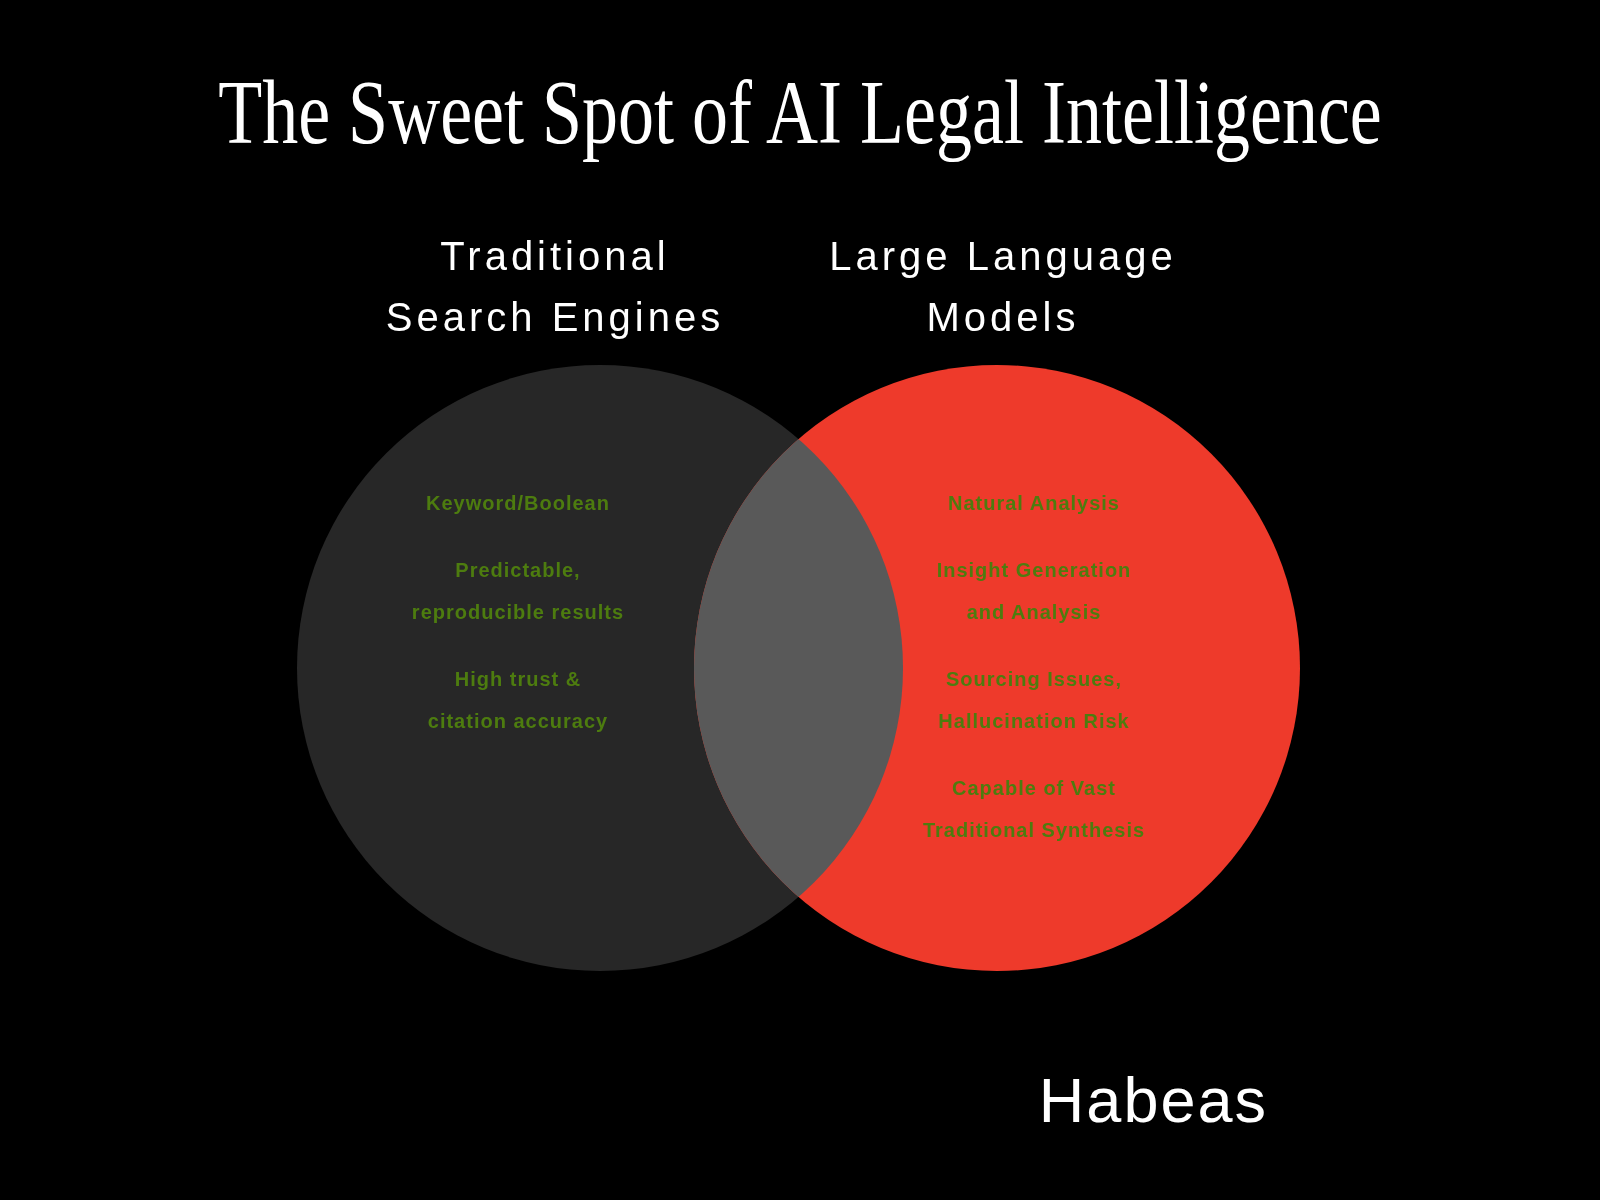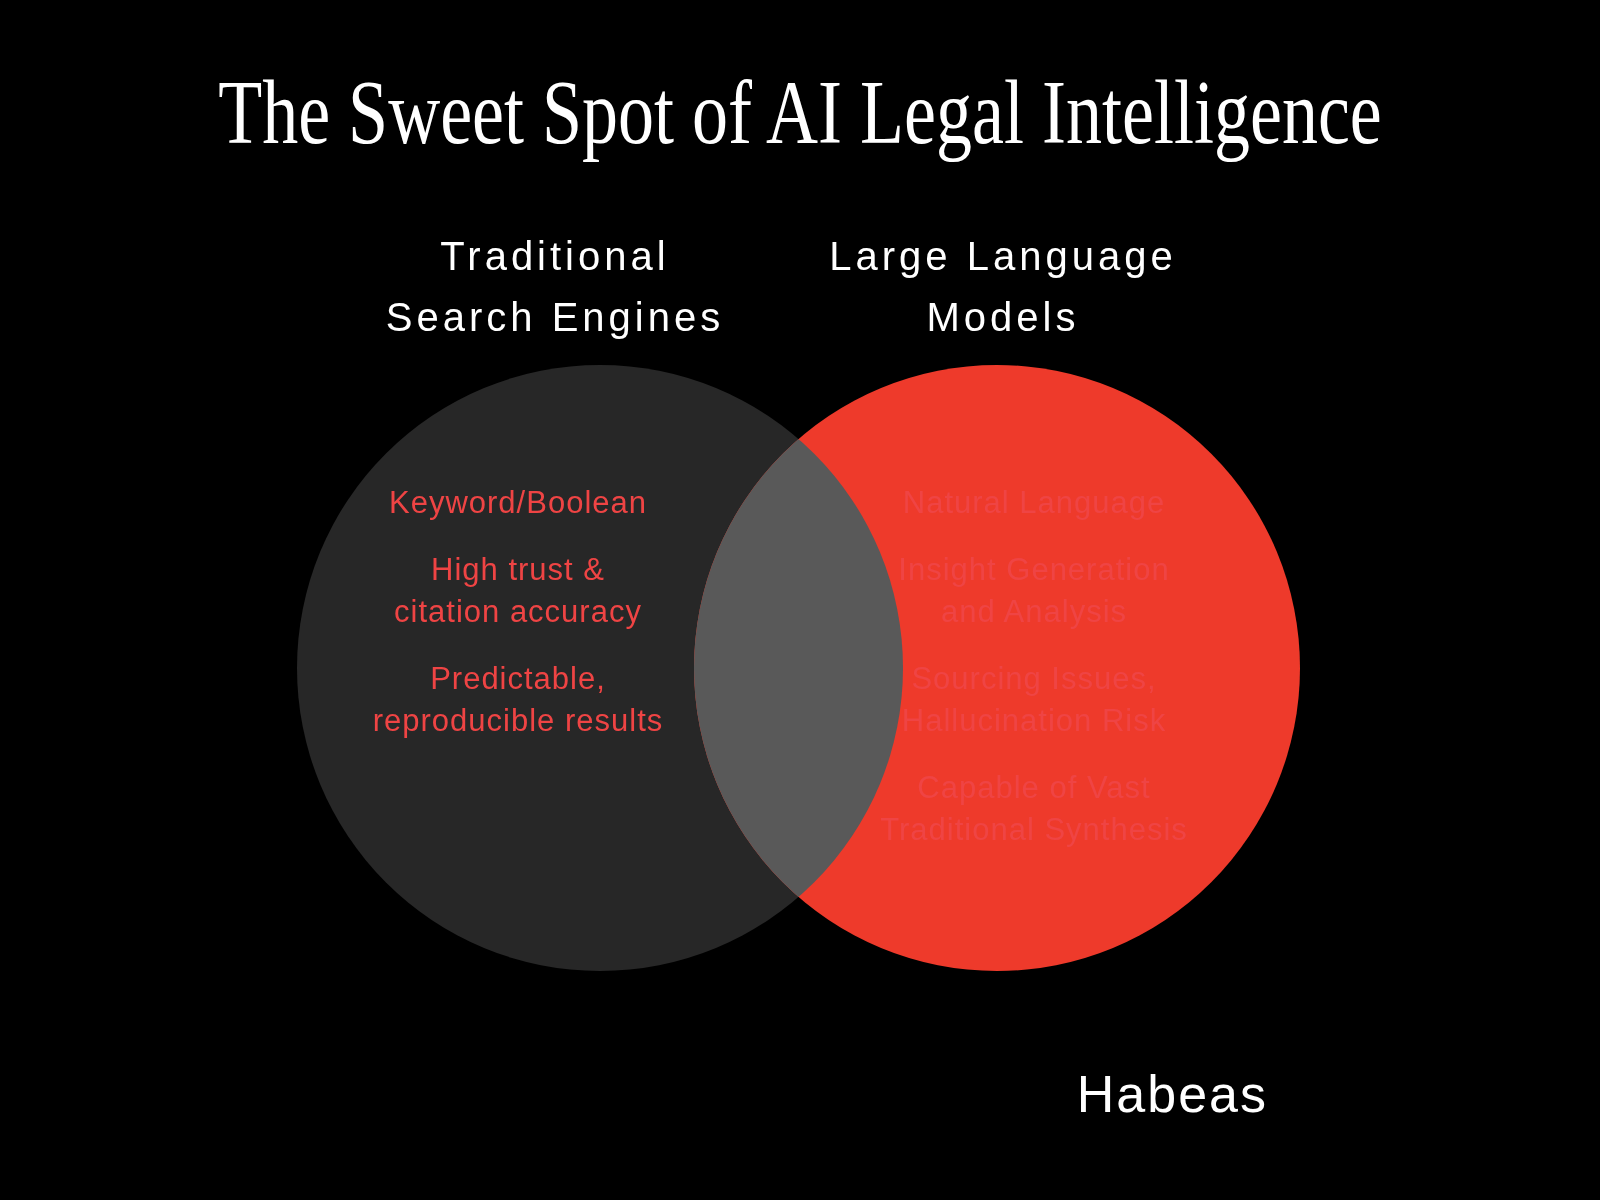--- a/index.html
+++ b/index.html
@@ -66,44 +66,44 @@
     top: 482px;
     width: 380px;
     display: flex;
     flex-direction: column;
     gap: 25px;
     text-align: center;
   }
   .col-left  { left: 328px; }  
   .col-right { left: 844px; }  
   .venn-item {
-    font-size: 31px;
+    font-size: 20px;
     line-height: 42px;
     letter-spacing: 1px;
-    font-weight: 400;
+    font-weight: 700;
     white-space: pre-line;
-    color: #ef4444;
+    color: #4d7c0f;
   }
   .overlap-text {
     position: absolute;
     top: 597px;
     left: 665px;          
     width: 270px;
     text-align: center;
     font-size: 26px;
     line-height: 40px;
     letter-spacing: 1px;
     white-space: pre-line;
     color: #f4f4f4;
   }
   .brand-logo {
     position: absolute;
     top: 1064px;
     right: 76px;
-    font-size: 52px;
+    font-size: 63px;
     font-weight: 300;
     letter-spacing: 2px;
     color: var(--text);
   }
 </style>
 </head>
 <body>
 
 <div class="canvas">
 
@@ -123,29 +123,29 @@
     </svg>
 
     <div class="circle-heading heading-left">Traditional
 Search Engines</div>
 
     <div class="circle-heading heading-right">Large Language
 Models</div>
 
     <div class="item-col col-left">
       <div class="venn-item">Keyword/Boolean</div>
+      <div class="venn-item">Predictable,
+reproducible results</div>
       <div class="venn-item">High trust &amp;
 citation accuracy</div>
-      <div class="venn-item">Predictable,
-reproducible results</div>
     </div>
 
 
     <div class="item-col col-right">
-      <div class="venn-item">Natural Language</div>
+      <div class="venn-item">Natural Analysis</div>
       <div class="venn-item">Insight Generation
 and Analysis</div>
       <div class="venn-item">Sourcing Issues,
 Hallucination Risk</div>
       <div class="venn-item">Capable of Vast
 Traditional Synthesis</div>
     </div>
 
   </div>
 

